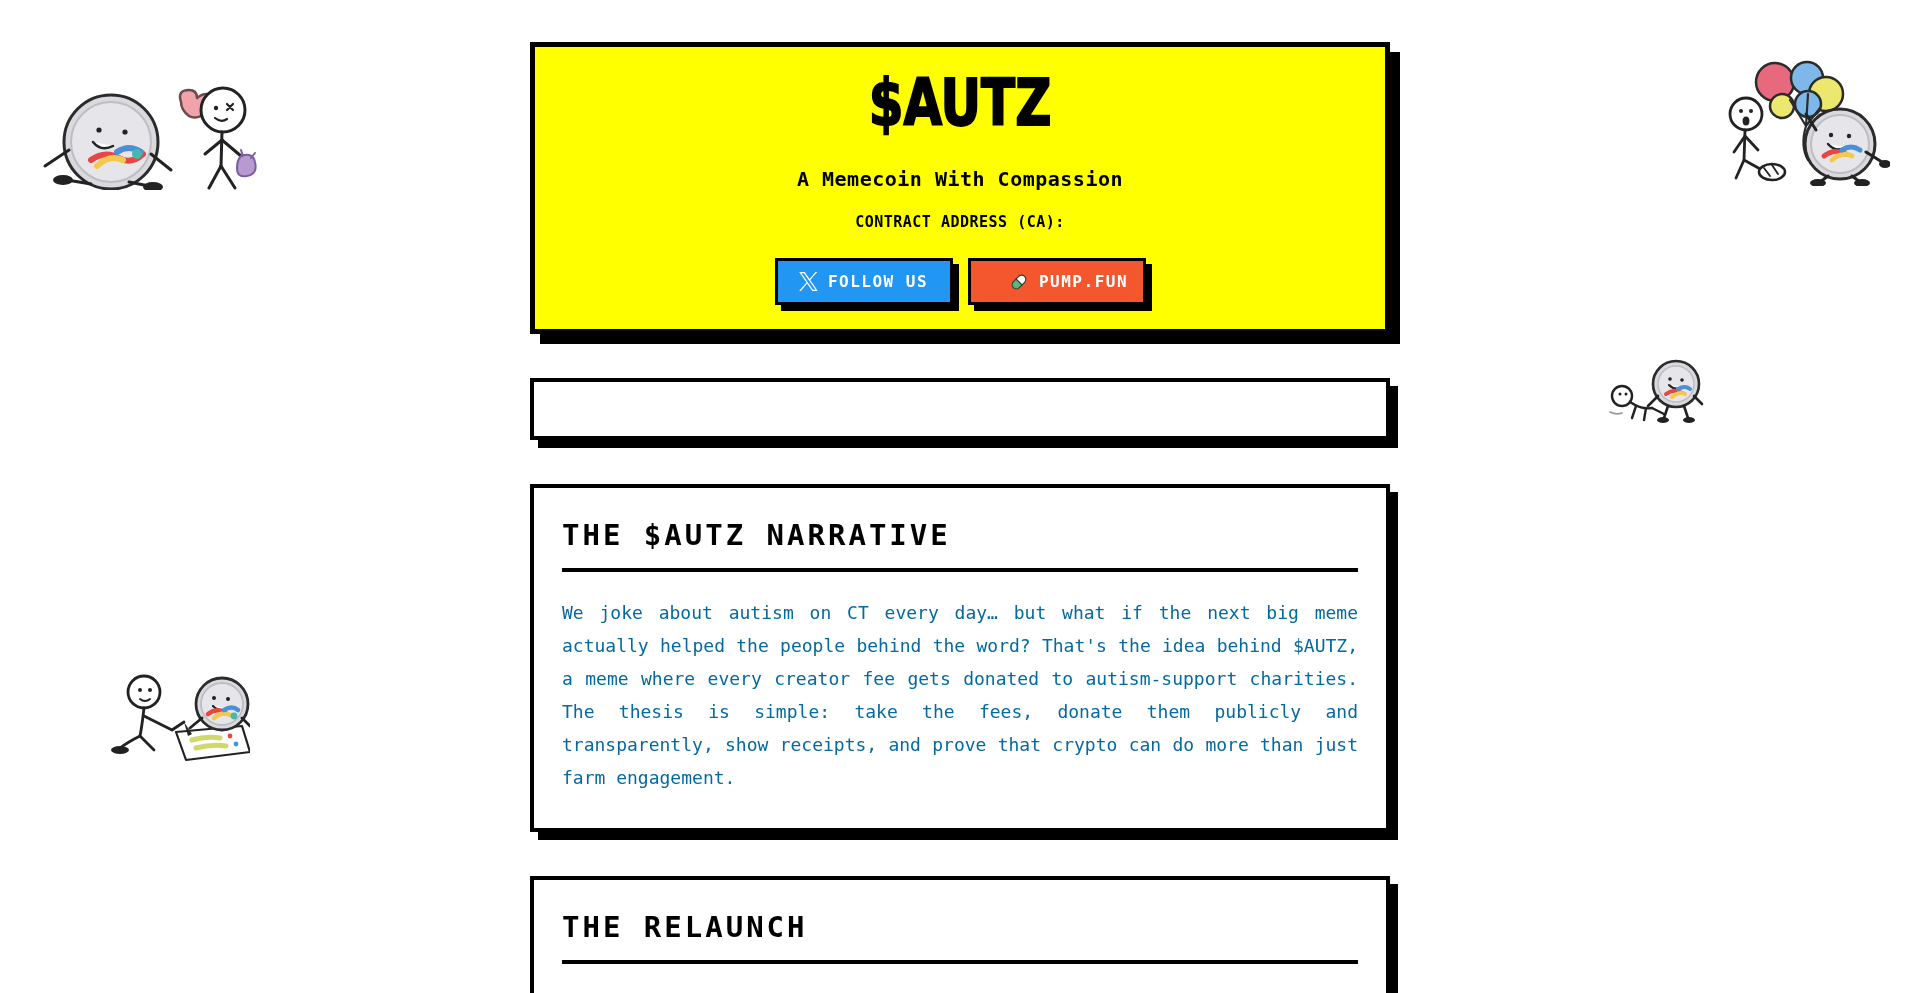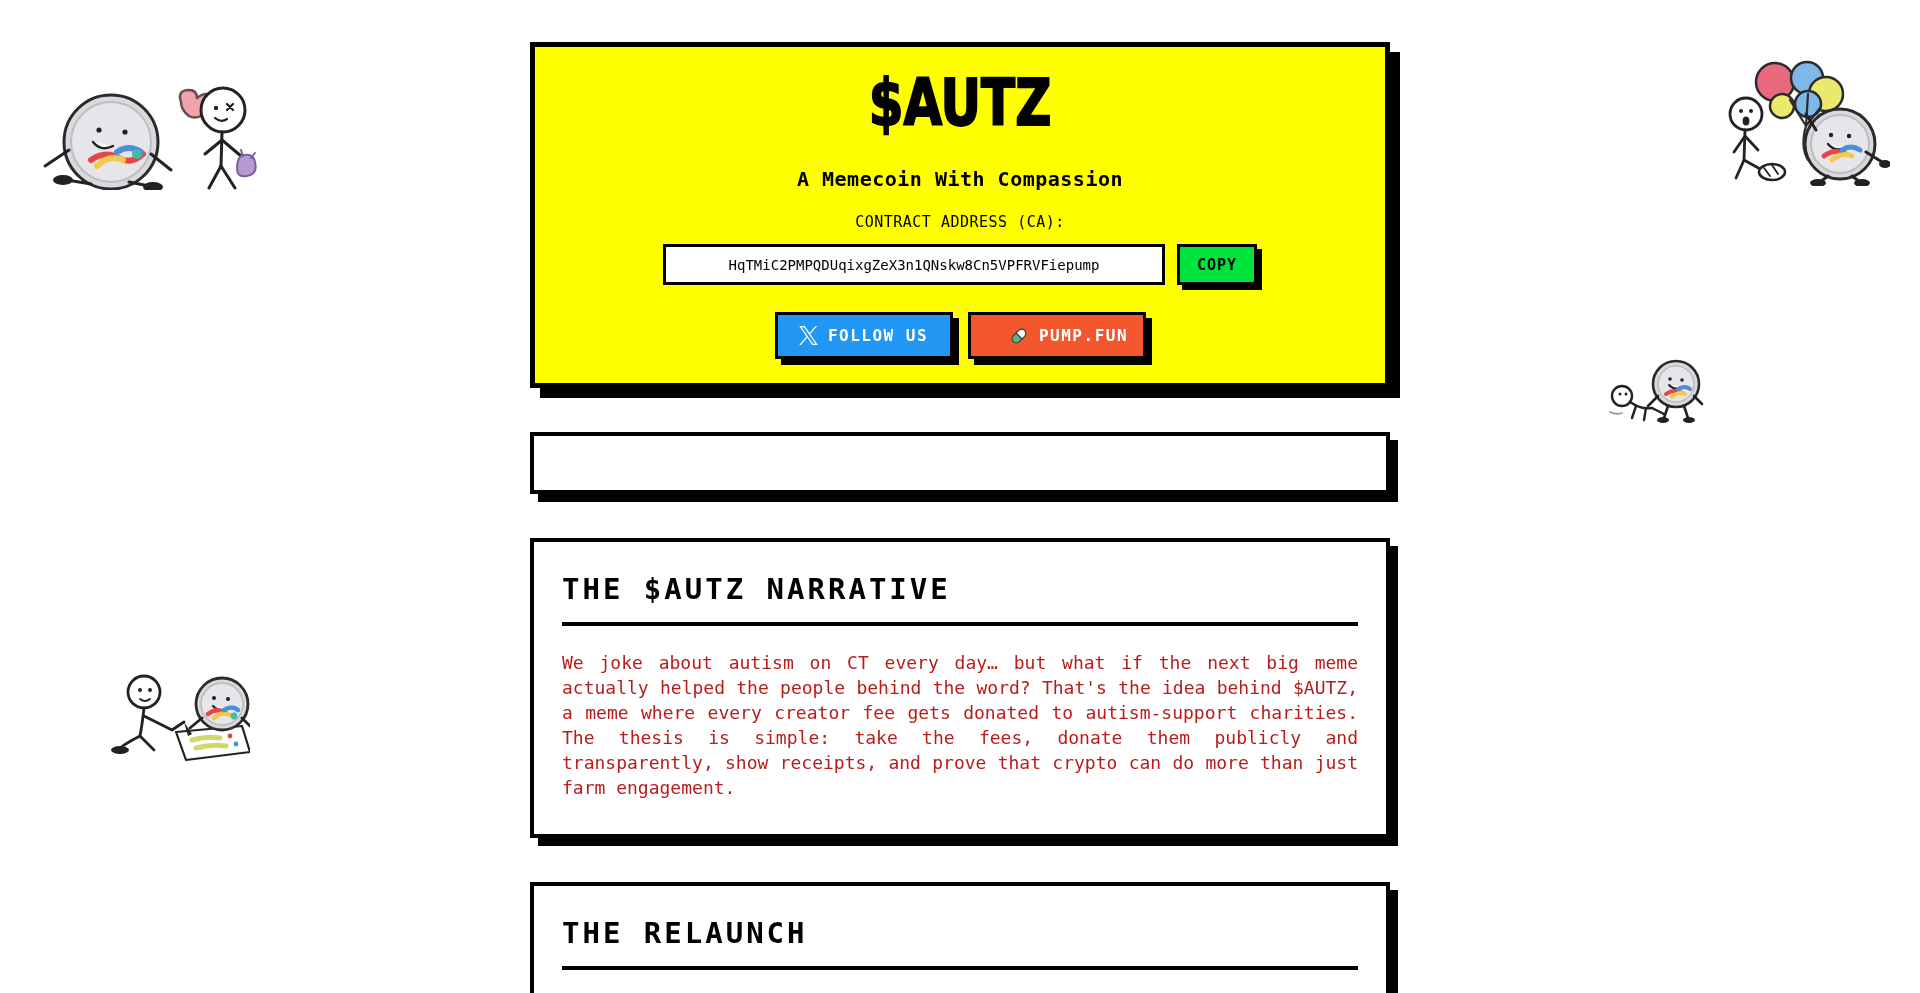--- a/index.html
+++ b/index.html
@@ -28,21 +28,21 @@
     display:inline-block;
     transform:scaleX(.78);
     transform-origin:center;
     -webkit-text-stroke:2px #000;
     line-height:1.0;
   }
   .hero .subtitle {
     font-size:20px; font-weight:bold; margin-top:32px; letter-spacing:.5px;
   }
   .hero .ca-label {
-    font-size:15px; font-weight:normal; margin-top:22px; letter-spacing:.5px;
+    font-size:15px; font-weight:bold; margin-top:22px; letter-spacing:.5px;
   }
   .ca-row { margin-top:13px; display:flex; justify-content:center; align-items:stretch; gap:12px; }
   .ca-input {
     width:502px; height:41px;
     border:3px solid #000; background:#fff;
     font-family:"DejaVu Sans Mono", monospace;
     font-size:14px; text-align:center; color:#000; outline:none;
   }
   .copy-btn {
     width:80px; height:41px;
@@ -77,22 +77,22 @@
     box-shadow:8px 8px 0 #000;
     padding:30px 28px 34px;
     margin-top:40px;
   }
   .content h2 {
     font-size:29px; font-weight:bold; letter-spacing:3px;
     padding-bottom:16px; border-bottom:4px solid #000;
   }
   .content p {
     margin-top:24px;
-    font-size:18px; line-height:25px;
-    text-align:justify; color:#b91c1c;
+    font-size:18px; line-height:33px;
+    text-align:justify; color:#0369a1;
   }
 
   
   .doodle { position:absolute; pointer-events:none; }
   .d-a { left:33px;  top:68px;  }
   .d-b { left:1720px; top:56px; }
   .d-c { left:1606px; top:352px; }
   .d-d { left:110px; top:670px; }
   .doodle path, .doodle line, .doodle circle, .doodle ellipse, .doodle polyline {
     stroke-linecap:round; stroke-linejoin:round;
@@ -232,24 +232,20 @@
       <path d="M92 48 L80 58 M132 48 L140 56" stroke="#222" stroke-width="2.8" fill="none"></path>
     </g>
   </svg>
 
   <main class="col">
 
     <section class="card hero">
       <h1>$AUTZ</h1>
       <p class="subtitle">A Memecoin With Compassion</p>
       <p class="ca-label">CONTRACT ADDRESS (CA):</p>
-      <div class="ca-row">
-        <input class="ca-input" readonly="" value="HqTMiC2PMPQDUqixgZeX3n1QNskw8Cn5VPFRVFiepump" style="">
-        <button class="copy-btn">COPY</button>
-      </div>
       <div class="btn-row">
         <a class="btn follow">
           <svg width="19" height="19" viewBox="0 0 24 24">
             <path fill="#fff" d="M14.234 10.162 22.977 0h-2.072l-7.591 8.824L7.251 0H.258l9.168 13.343L.258 24H2.33l8.016-9.318L16.749 24h6.993zM11.396 13.46l-.929-1.329L3.076 1.56h3.182l5.965 8.532.929 1.329 7.754 11.09h-3.182z"></path>
           </svg>
           <span>FOLLOW US</span>
         </a>
         <a class="btn pump">
           <svg width="20" height="20" viewBox="0 0 24 24">
             <g transform="rotate(45 12 12)">

